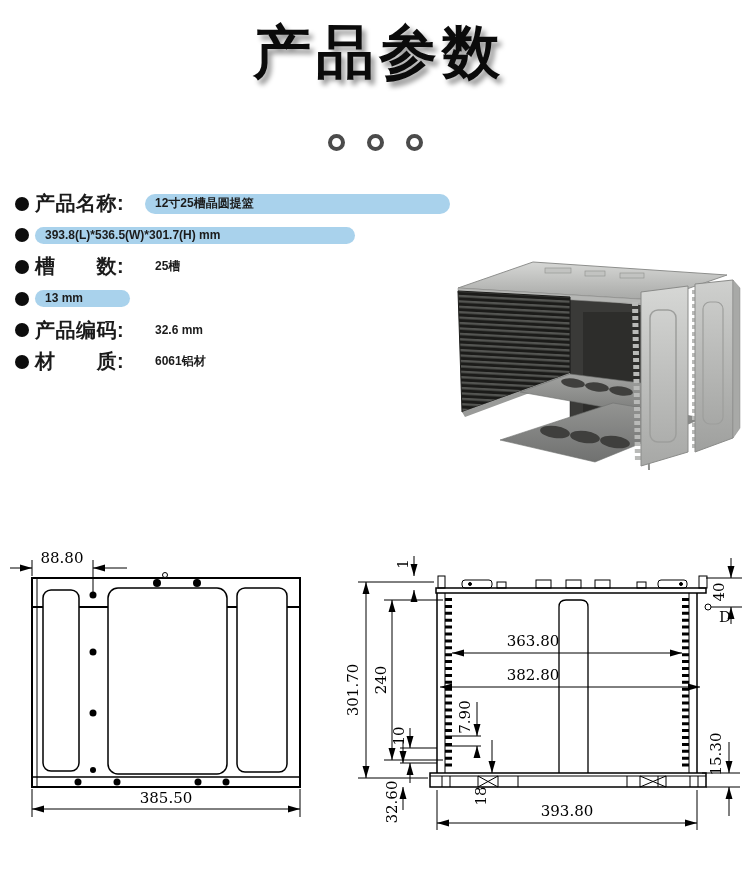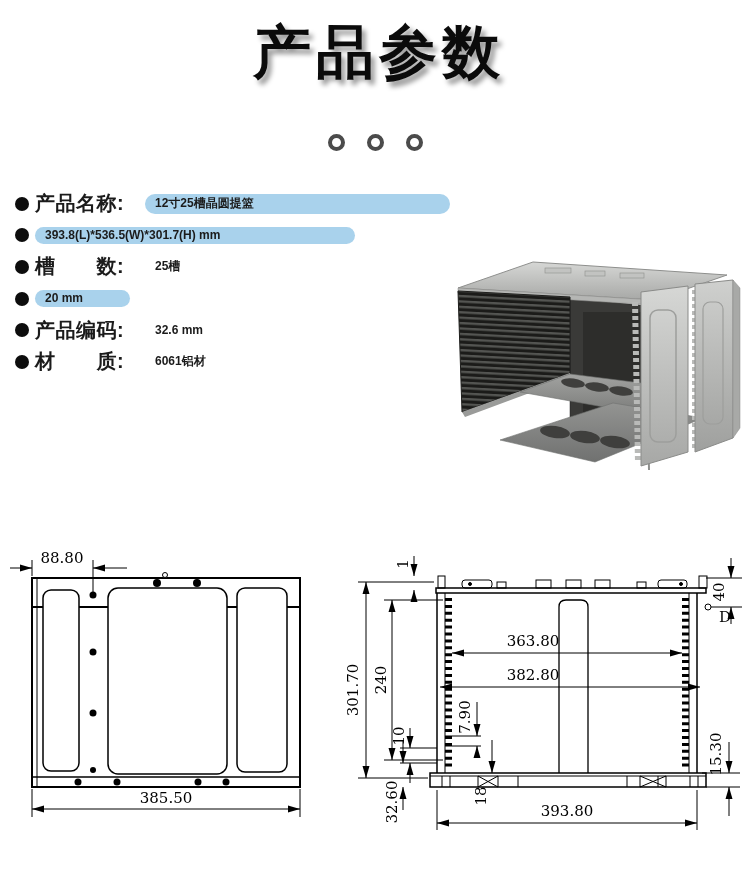--- a/index.html
+++ b/index.html
@@ -49,21 +49,21 @@
     <span class="bullet"></span>
     <span class="spec-value hl w2">393.8(L)*536.5(W)*301.7(H) mm</span>
   </div>
   <div class="spec-row">
     <span class="bullet"></span>
     <span class="spec-label">槽　　数:</span>
     <span class="spec-value">25槽</span>
   </div>
   <div class="spec-row">
     <span class="bullet"></span>
-    <span class="spec-value hl w4">20 mm</span>
+    <span class="spec-value hl w4">13 mm</span>
   </div>
   <div class="spec-row">
     <span class="bullet"></span>
     <span class="spec-label">产品编码:</span>
     <span class="spec-value">32.6 mm</span>
   </div>
   <div class="spec-row">
     <span class="bullet"></span>
     <span class="spec-label">材　　质:</span>
     <span class="spec-value">6061铝材</span>

